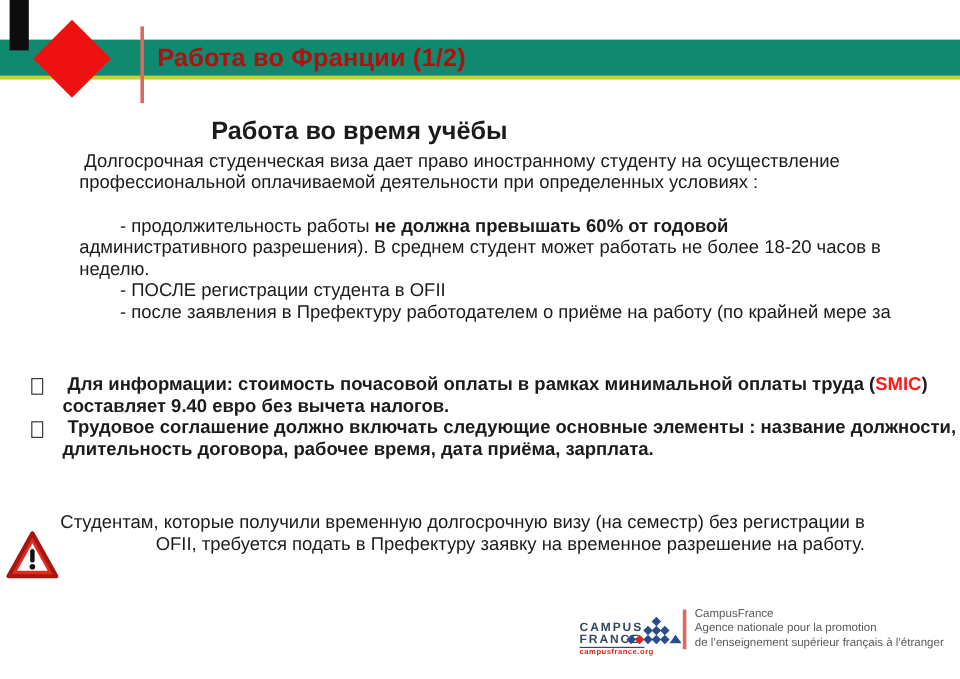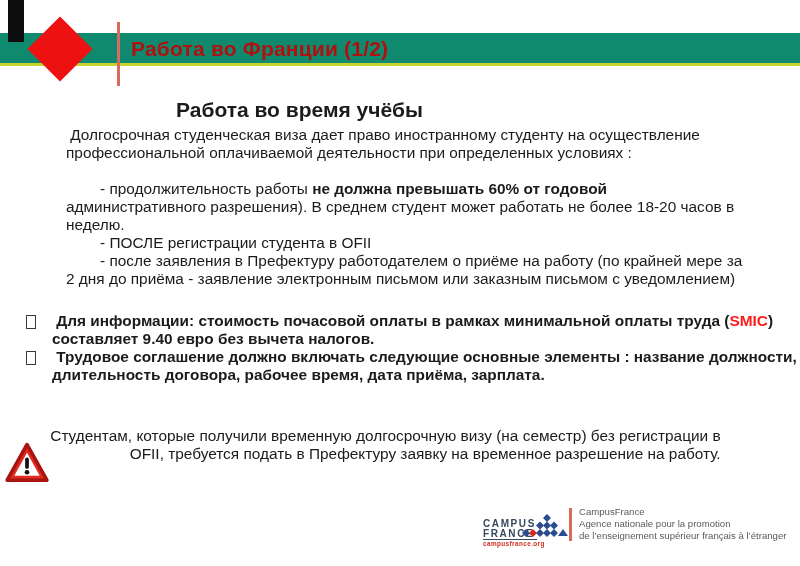--- a/index.html
+++ b/index.html
@@ -81,21 +81,20 @@
 <h2 class="section-heading">Работа во время учёбы</h2>
 <div class="body-text">
     <div class="ln"><span> Долгосрочная студенческая виза дает право иностранному студенту на осуществление</span></div>
     <div class="ln"><span>профессиональной оплачиваемой деятельности при определенных условиях :</span></div>
     <div class="ln">&nbsp;</div>
     <div class="ln ind"><span>- продолжительность работы </span><span class="b">не должна превышать 60% от годовой</span></div>
     <div class="ln"><span>административного разрешения). В среднем студент может работать не более 18-20 часов в</span></div>
     <div class="ln"><span>неделю.</span></div>
     <div class="ln ind"><span>- ПОСЛЕ регистрации студента в OFII</span></div>
     <div class="ln ind"><span>- после заявления в Префектуру работодателем о приёме на работу (по крайней мере за</span></div>
-    <div class="ln"><span>2 дня до приёма - заявление электронным письмом или заказным письмом с уведомлением)</span></div>
   </div>
 
 <div class="bullet-list">
   <div class="bullet-item">
     <span class="bullet-glyph"></span>
     <div>
         <div class="ln"><span> Для информации: стоимость почасовой оплаты в рамках минимальной оплаты труда (</span><span class="red">SMIC</span><span>)</span></div>
         <div class="ln"><span>составляет 9.40 евро без вычета налогов.</span></div>
       </div>
   </div>

